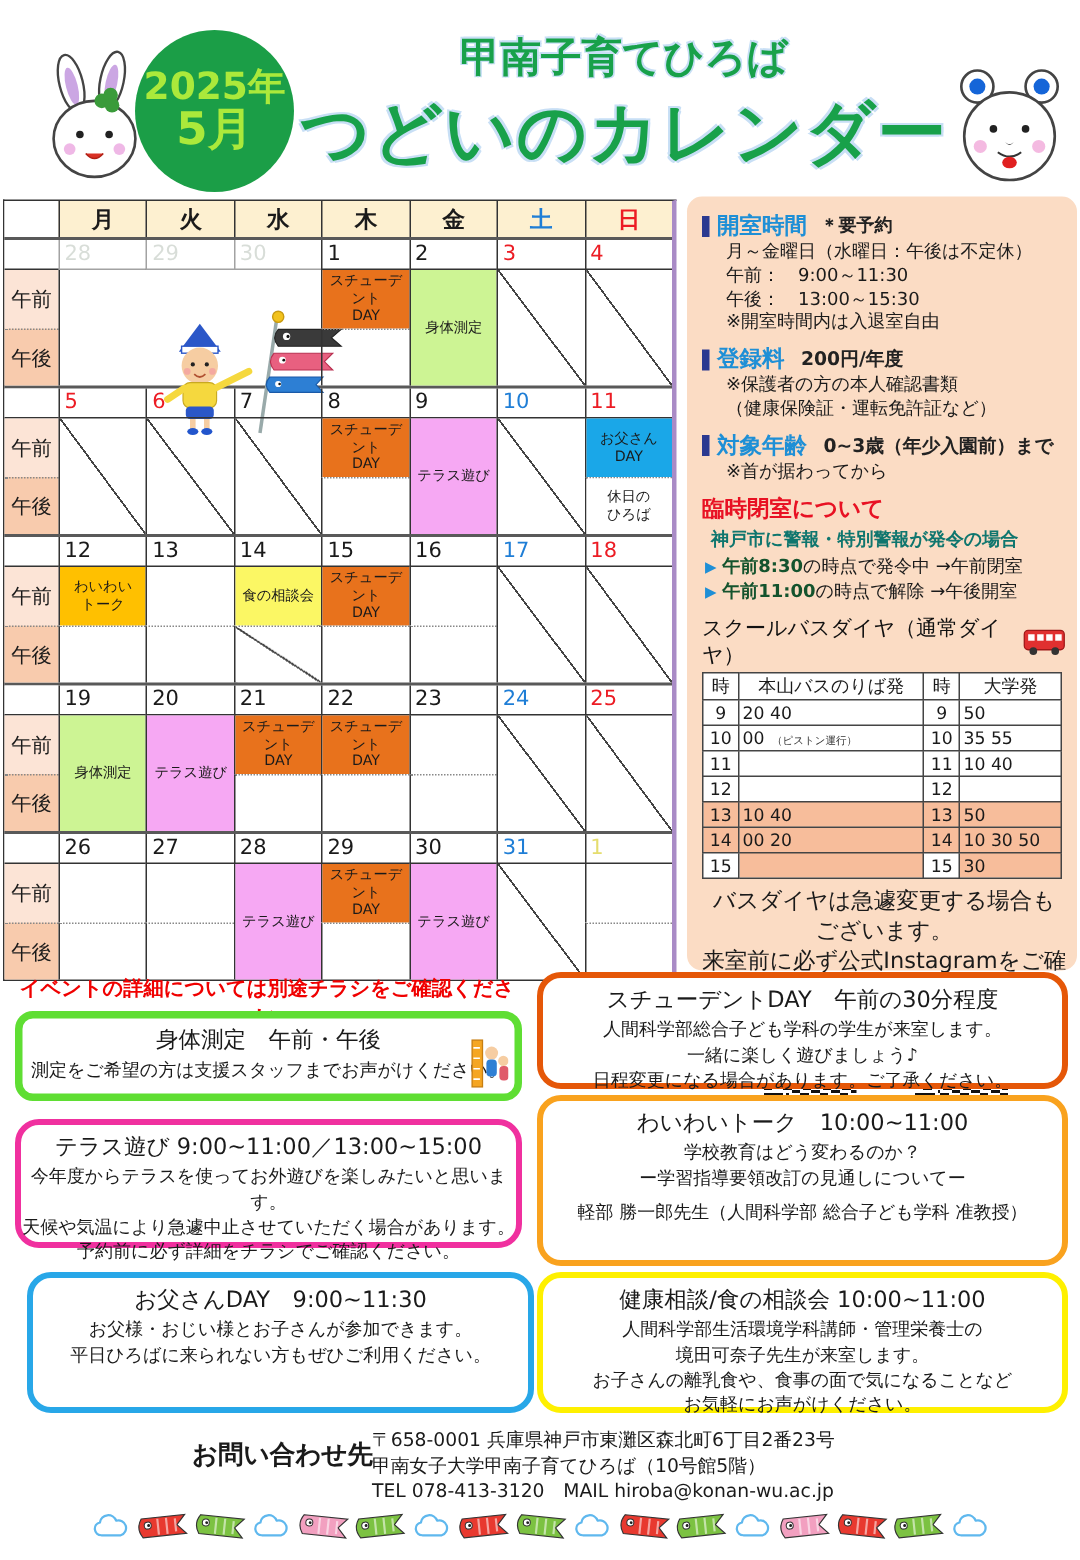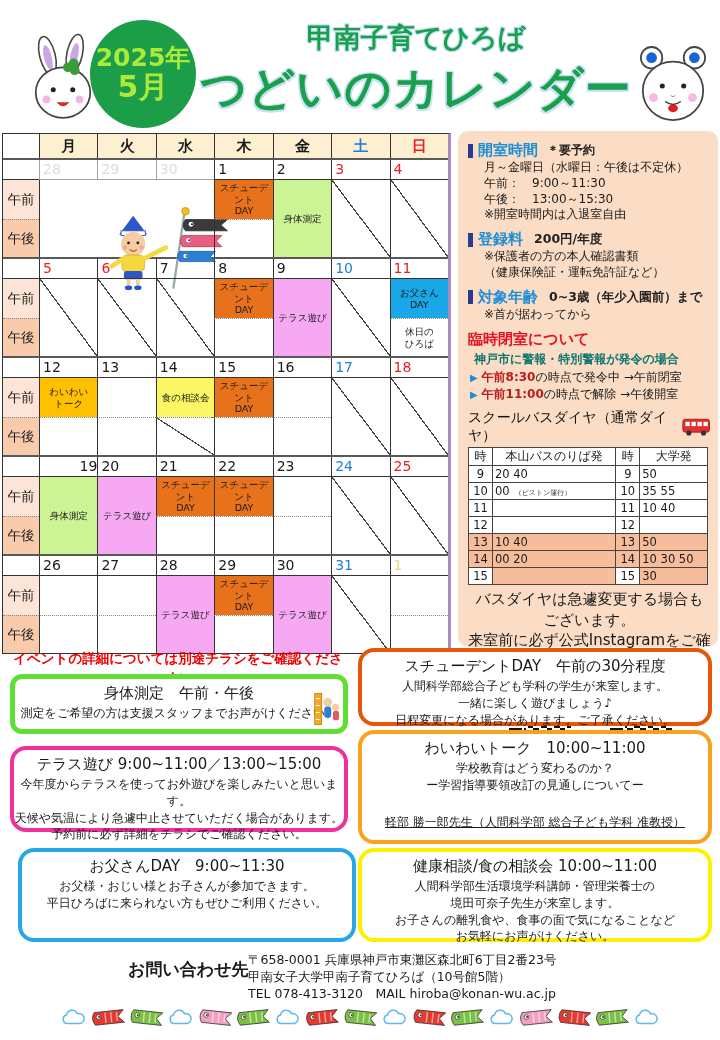--- a/index.html
+++ b/index.html
@@ -53,21 +53,21 @@
   .sb-sec{margin-bottom:7px;}
   .sb-head{font-size:15px;font-weight:bold;color:#1E8FD6;display:flex;align-items:center;gap:5px;}
   .sb-bar{width:5px;height:14px;background:#2B3990;display:inline-block;flex:0 0 auto;}
   .sb-note{color:#222;font-size:12px;font-weight:bold;margin-left:4px;}
   .sb-val{color:#222;font-size:12.5px;font-weight:bold;margin-left:6px;}
   .sb-line{margin-left:16px;font-size:12px;line-height:1.32;}
   .closure-head{color:#E81123;font-weight:bold;font-size:15px;margin-top:2px;}
   .closure-warn{color:#0f766e;font-weight:bold;font-size:12px;margin:2px 0 1px 6px;}
   .rule{margin-left:2px;font-size:12px;line-height:1.4;}
   .rule .arrow{color:#1E8FD6;font-size:10px;}
-  .rule .time{color:#b91c1c;font-weight:bold;}
+  .rule .time{color:#14532d;font-weight:bold;}
   .bus-title{font-size:14px;color:#111;margin:4px 0 2px 0;display:flex;align-items:center;gap:6px;}
   table.bus{border-collapse:collapse;width:240px;background:#fff;}
   .bus td{border:1px solid #444;font-size:11.5px;height:16px;padding:0 2px;}
   .bus .hr{width:19px;text-align:center;}
   .bus .hdr td{text-align:center;font-size:12px;}
   .shade{background:#F7BD9B;}
   .small-note{font-size:7px;color:#333;margin-left:5px;}
   .bus-note{font-size:15px;text-align:center;line-height:1.35;margin-top:4px;}
   .qr-row{display:flex;justify-content:center;gap:30px;margin-top:6px;}
   .qr-card{background:#fff;padding:3px 3px 1px 3px;text-align:center;}
@@ -268,21 +268,21 @@
 DAY</div>
           </div>
           <div class="cc pm-cell" style="grid-column: 5;"></div>
           <div class="cc am-cell" style="grid-column: 6;"></div>
           <div class="cc pm-cell" style="grid-column: 6;"></div>
           <div class="cc merged closed-cell" style="grid-area: 2 / 7 / 4;"></div>
           <div class="cc merged closed-cell" style="grid-area: 2 / 8 / 4;"></div>
         </div>
         <div class="cal-week">
           <div class="cc c1 spacer" style="grid-column: 1;"></div>
-          <div class="cc date-cell dc-wd" style="grid-column: 2; text-align: right;">19</div>
+          <div class="cc date-cell dc-wd" style="grid-column: 2;">19</div>
           <div class="cc date-cell dc-wd" style="grid-column: 3;">20</div>
           <div class="cc date-cell dc-wd" style="grid-column: 4;">21</div>
           <div class="cc date-cell dc-wd" style="grid-column: 5;">22</div>
           <div class="cc date-cell dc-wd" style="grid-column: 6;">23</div>
           <div class="cc date-cell dc-sat" style="grid-column: 7;">24</div>
           <div class="cc date-cell dc-sun" style="grid-column: 8;">25</div>
           <div class="cc c1 amlabel" style="grid-column: 1;">午前</div>
           <div class="cc c1 pmlabel" style="grid-column: 1;">午後</div>
           <div class="cc merged" style="grid-area: 2 / 2 / 4;">
             <div class="ev" style="background: rgb(205, 244, 148);">身体測定</div>
@@ -1272,21 +1272,21 @@
         <div class="bl">日程変更になる場合があります。ご了承ください。</div>
       </div>
   </div>
 
   <div class="ebox box-waiwai">
     <div class="bt">わいわいトーク　10:00~11:00</div>
     <div>
         <div class="bl">学校教育はどう変わるのか？</div>
         <div class="bl">ー学習指導要領改訂の見通しについてー</div>
       </div>
-    <div class="bl" style="margin-top:20px;text-decoration:underline;">軽部 勝一郎先生（人間科学部 総合子ども学科 准教授）</div>
+    <div class="bl" style="margin-top:6px;">軽部 勝一郎先生（人間科学部 総合子ども学科 准教授）</div>
   </div>
 
   <div class="ebox box-health">
     <div class="bt">健康相談/食の相談会 10:00~11:00</div>
     <div>
         <div class="bl">人間科学部生活環境学科講師・管理栄養士の</div>
         <div class="bl">境田可奈子先生が来室します。</div>
         <div class="bl">お子さんの離乳食や、食事の面で気になることなど</div>
         <div class="bl">お気軽にお声がけください。</div>
       </div>

